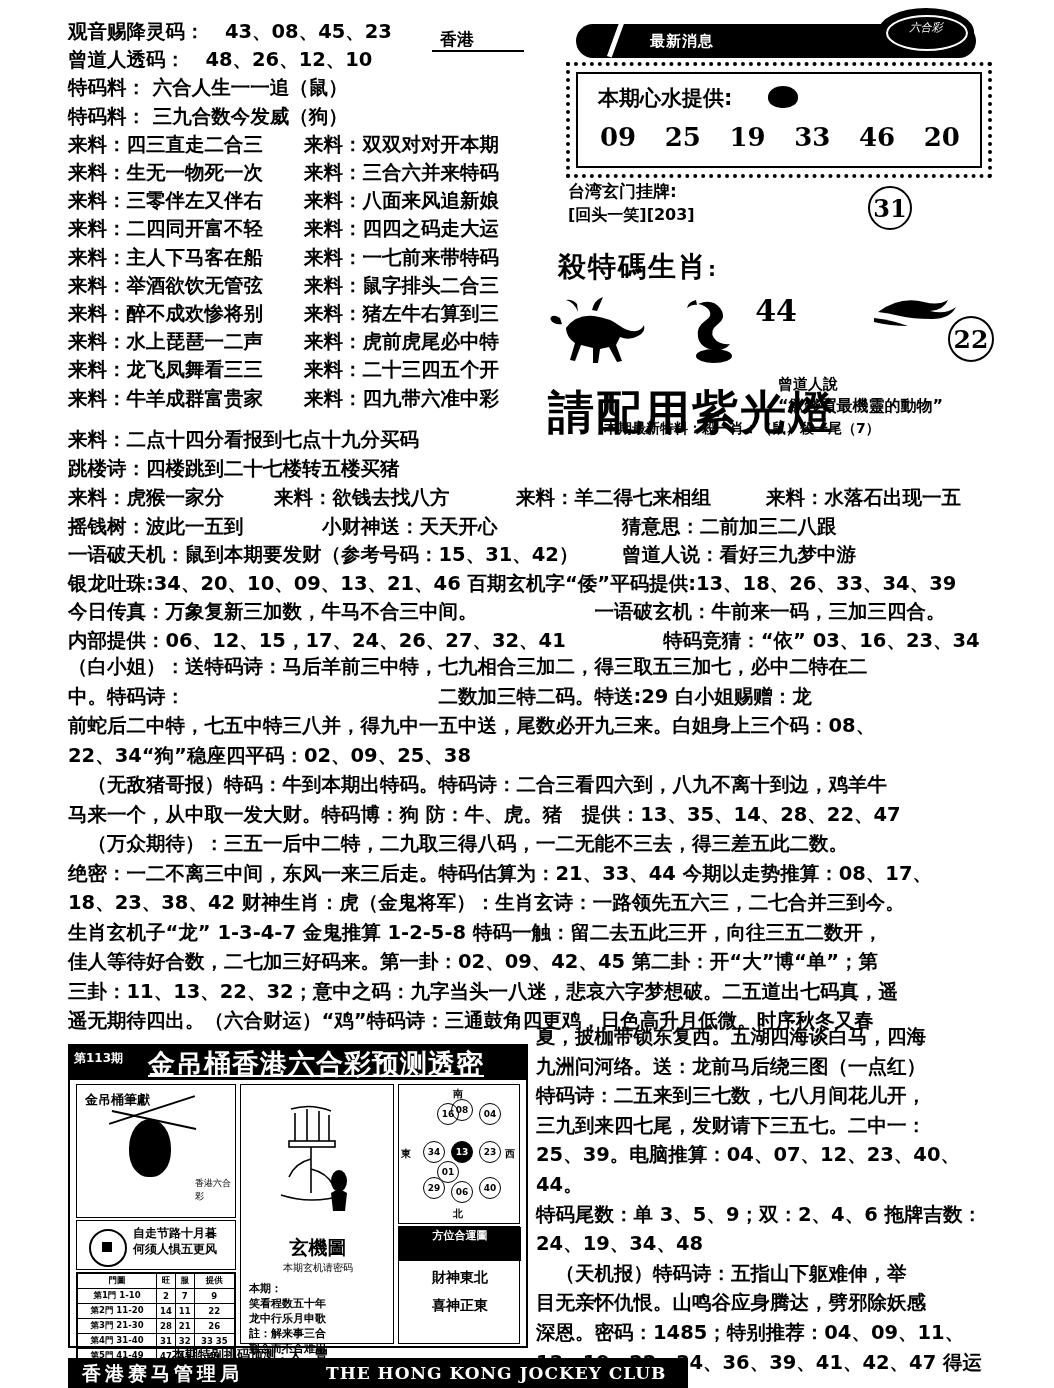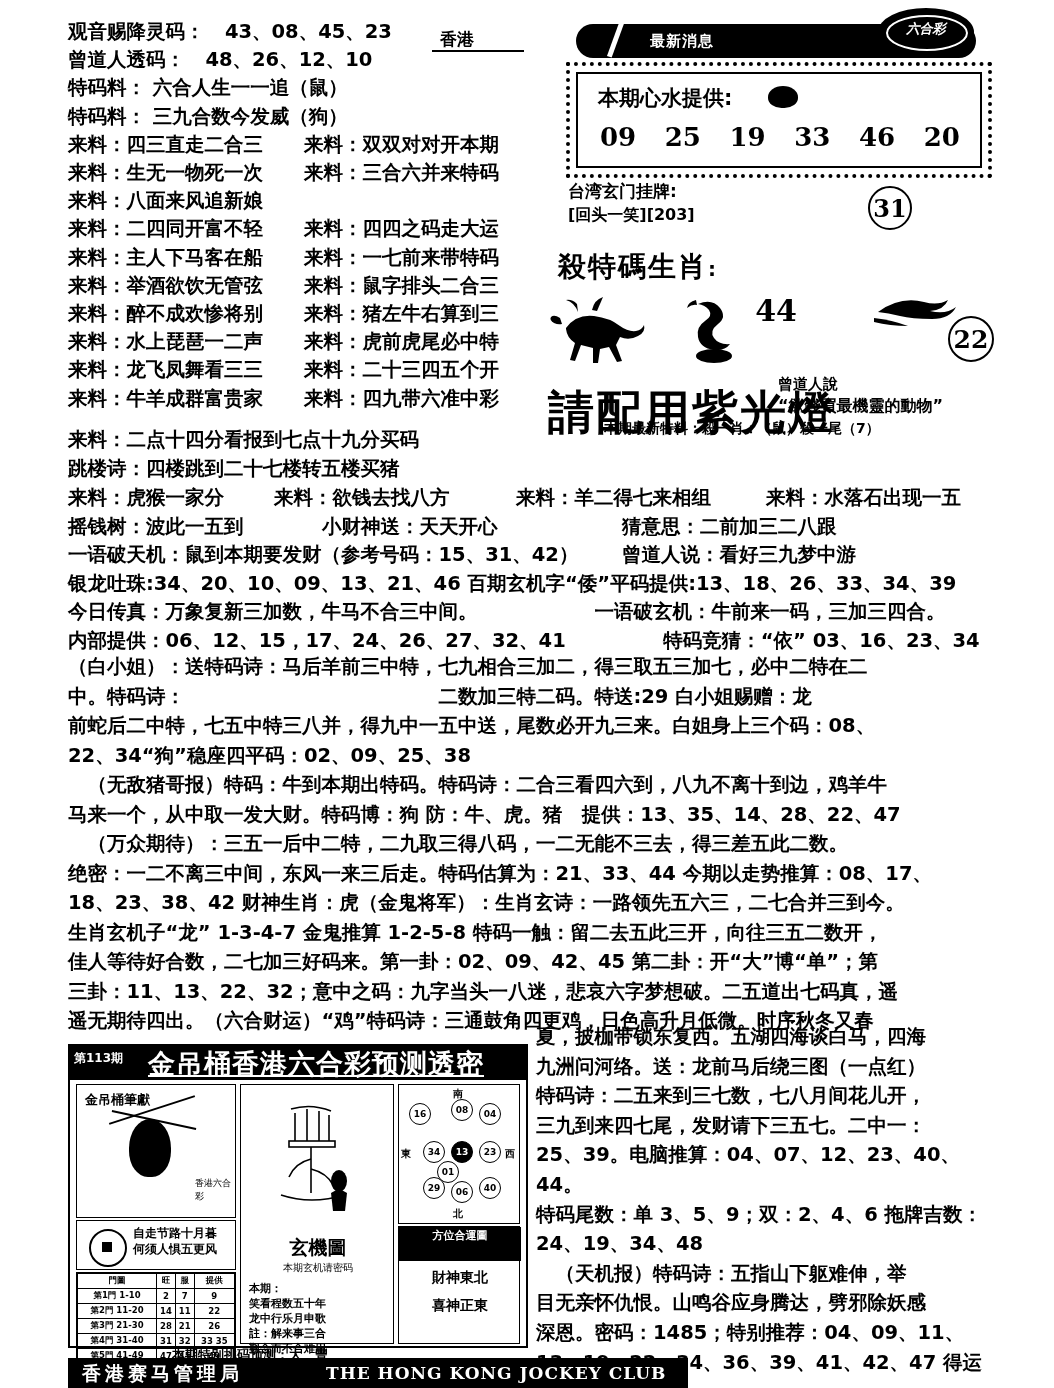--- a/index.html
+++ b/index.html
@@ -67,21 +67,21 @@
   .banner .seal{
     position:absolute;left:312px;top:0px;width:96px;height:48px;
     border-radius:50%;background:#000;
   }
   .banner .seal:after{
     content:"";position:absolute;left:8px;top:7px;width:78px;height:32px;
     border:2px solid #fff;border-radius:50%;
   }
   .banner .seal .txt{
     position:absolute;left:0;top:12px;width:96px;text-align:center;
-    color:#fff;font-size:13px;font-style:italic;font-weight:bold;
+    color:#fff;font-size:11px;font-style:italic;font-weight:normal;
   }
 
   
   .numbox{
     position:absolute;left:566px;top:62px;width:418px;height:108px;
     border:4px dotted #000;
   }
   .numbox .inner{
     position:absolute;left:6px;top:6px;right:6px;bottom:6px;border:2px solid #000;
   }
@@ -244,20 +244,21 @@
 
     <div class="pair">
       <div class="a">来料：四三直走二合三</div>
       <div class="b">来料：双双对对开本期</div>
     </div>
     <div class="pair">
       <div class="a">来料：生无一物死一次</div>
       <div class="b">来料：三合六并来特码</div>
     </div>
     <div class="pair">
+      <div class="a">来料：三零伴左又伴右</div>
       <div class="b">来料：八面来风追新娘</div>
     </div>
     <div class="pair">
       <div class="a">来料：二四同开富不轻</div>
       <div class="b">来料：四四之码走大运</div>
     </div>
     <div class="pair">
       <div class="a">来料：主人下马客在船</div>
       <div class="b">来料：一七前来带特码</div>
     </div>
@@ -501,21 +502,21 @@
 龙中行乐月申歌
 註：解来事三合
 觐合而不合难用</div>
     </div>
 
     <div class="cell p5">
       <div class="dir" style="left:54px;top:2px;">南</div>
       <div class="dir" style="left:2px;top:62px;">東</div>
       <div class="dir" style="left:106px;top:62px;">西</div>
       <div class="dir" style="left:54px;top:122px;">北</div>
-      <div class="bub" style="left:10px;top:18px;">16</div>
+      <div class="bub" style="left:38px;top:18px;">16</div>
       <div class="bub" style="left:52px;top:14px;">08</div>
       <div class="bub" style="left:80px;top:18px;">04</div>
       <div class="bub" style="left:24px;top:56px;">34</div>
       <div class="bub bubd" style="left:52px;top:56px;">13</div>
       <div class="bub" style="left:80px;top:56px;">23</div>
       <div class="bub" style="left:24px;top:92px;">29</div>
       <div class="bub" style="left:52px;top:96px;">06</div>
       <div class="bub" style="left:38px;top:76px;">01</div>
       <div class="bub" style="left:80px;top:92px;">40</div>
     </div>

